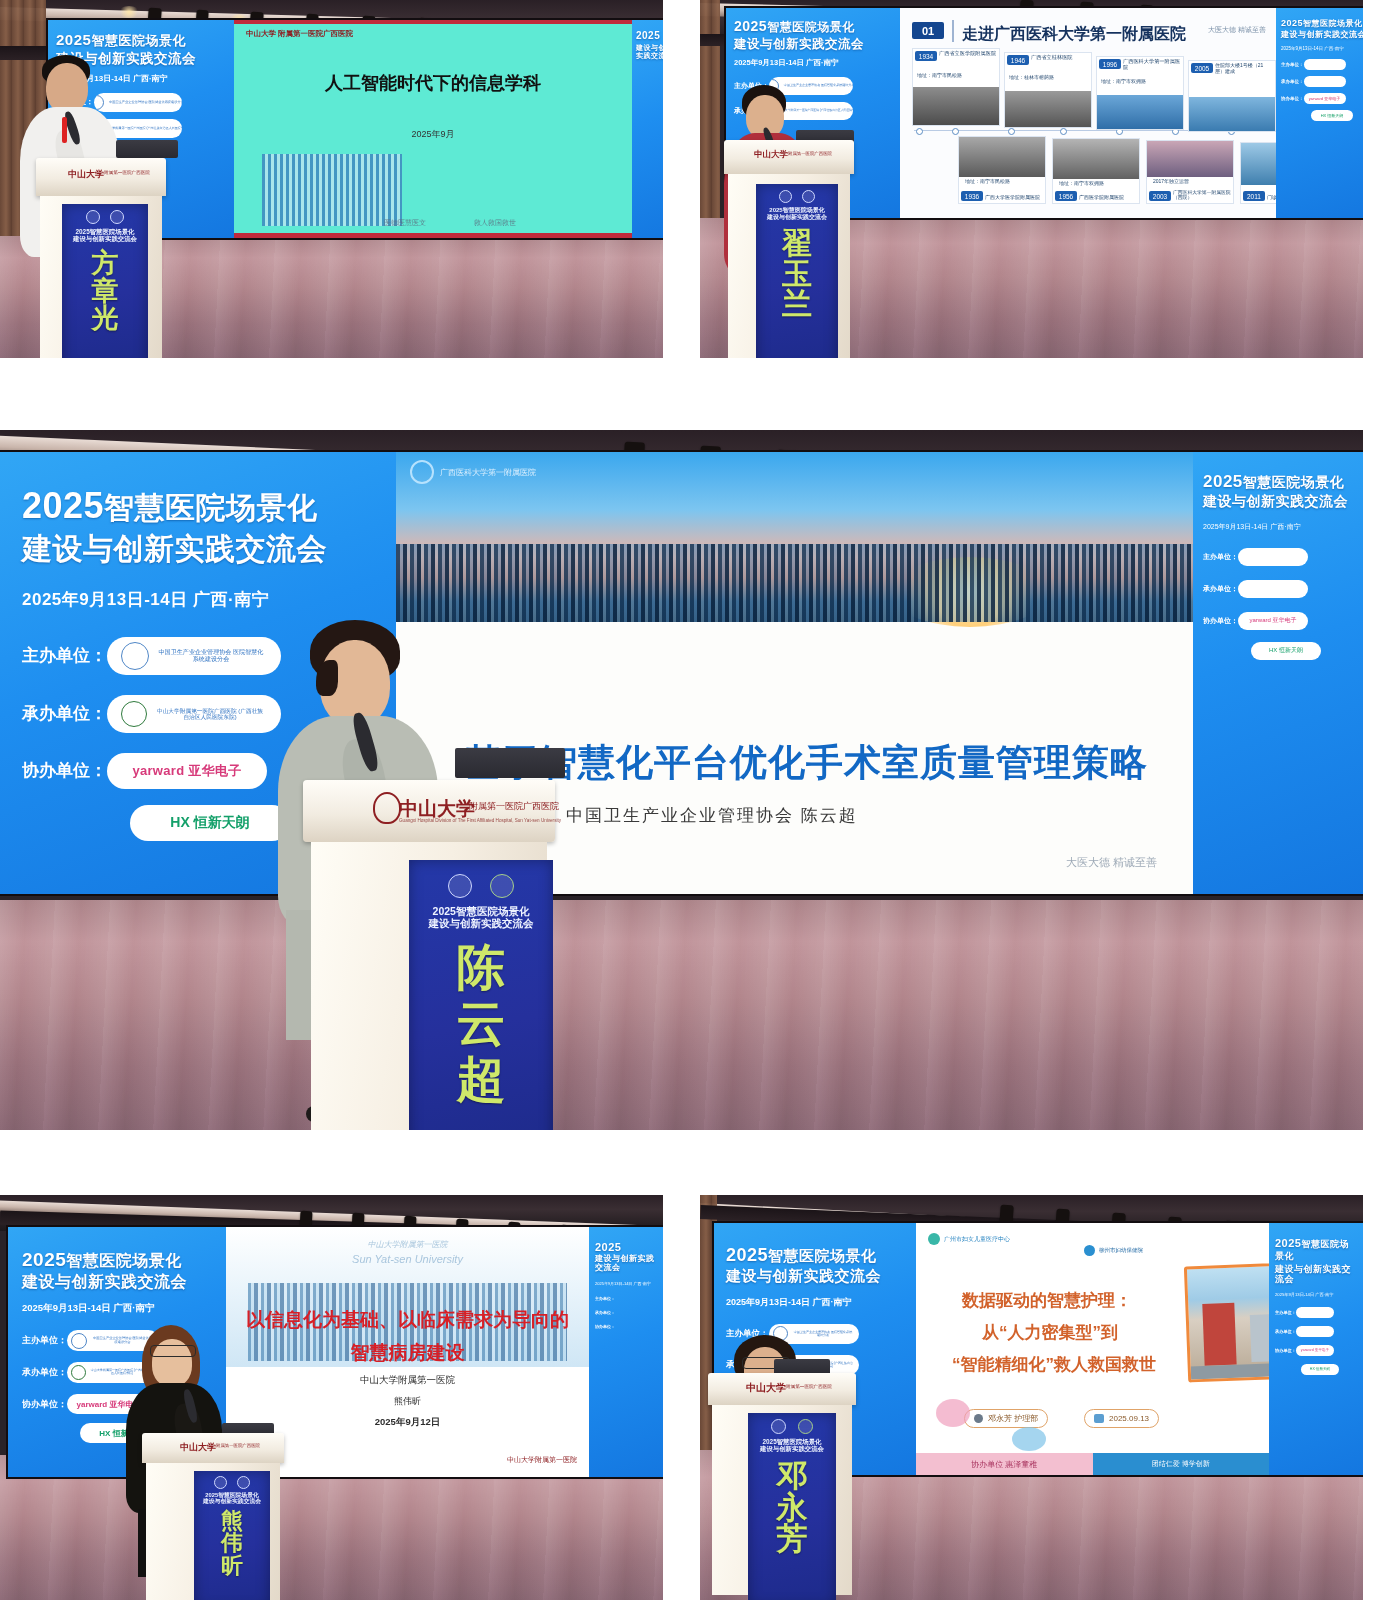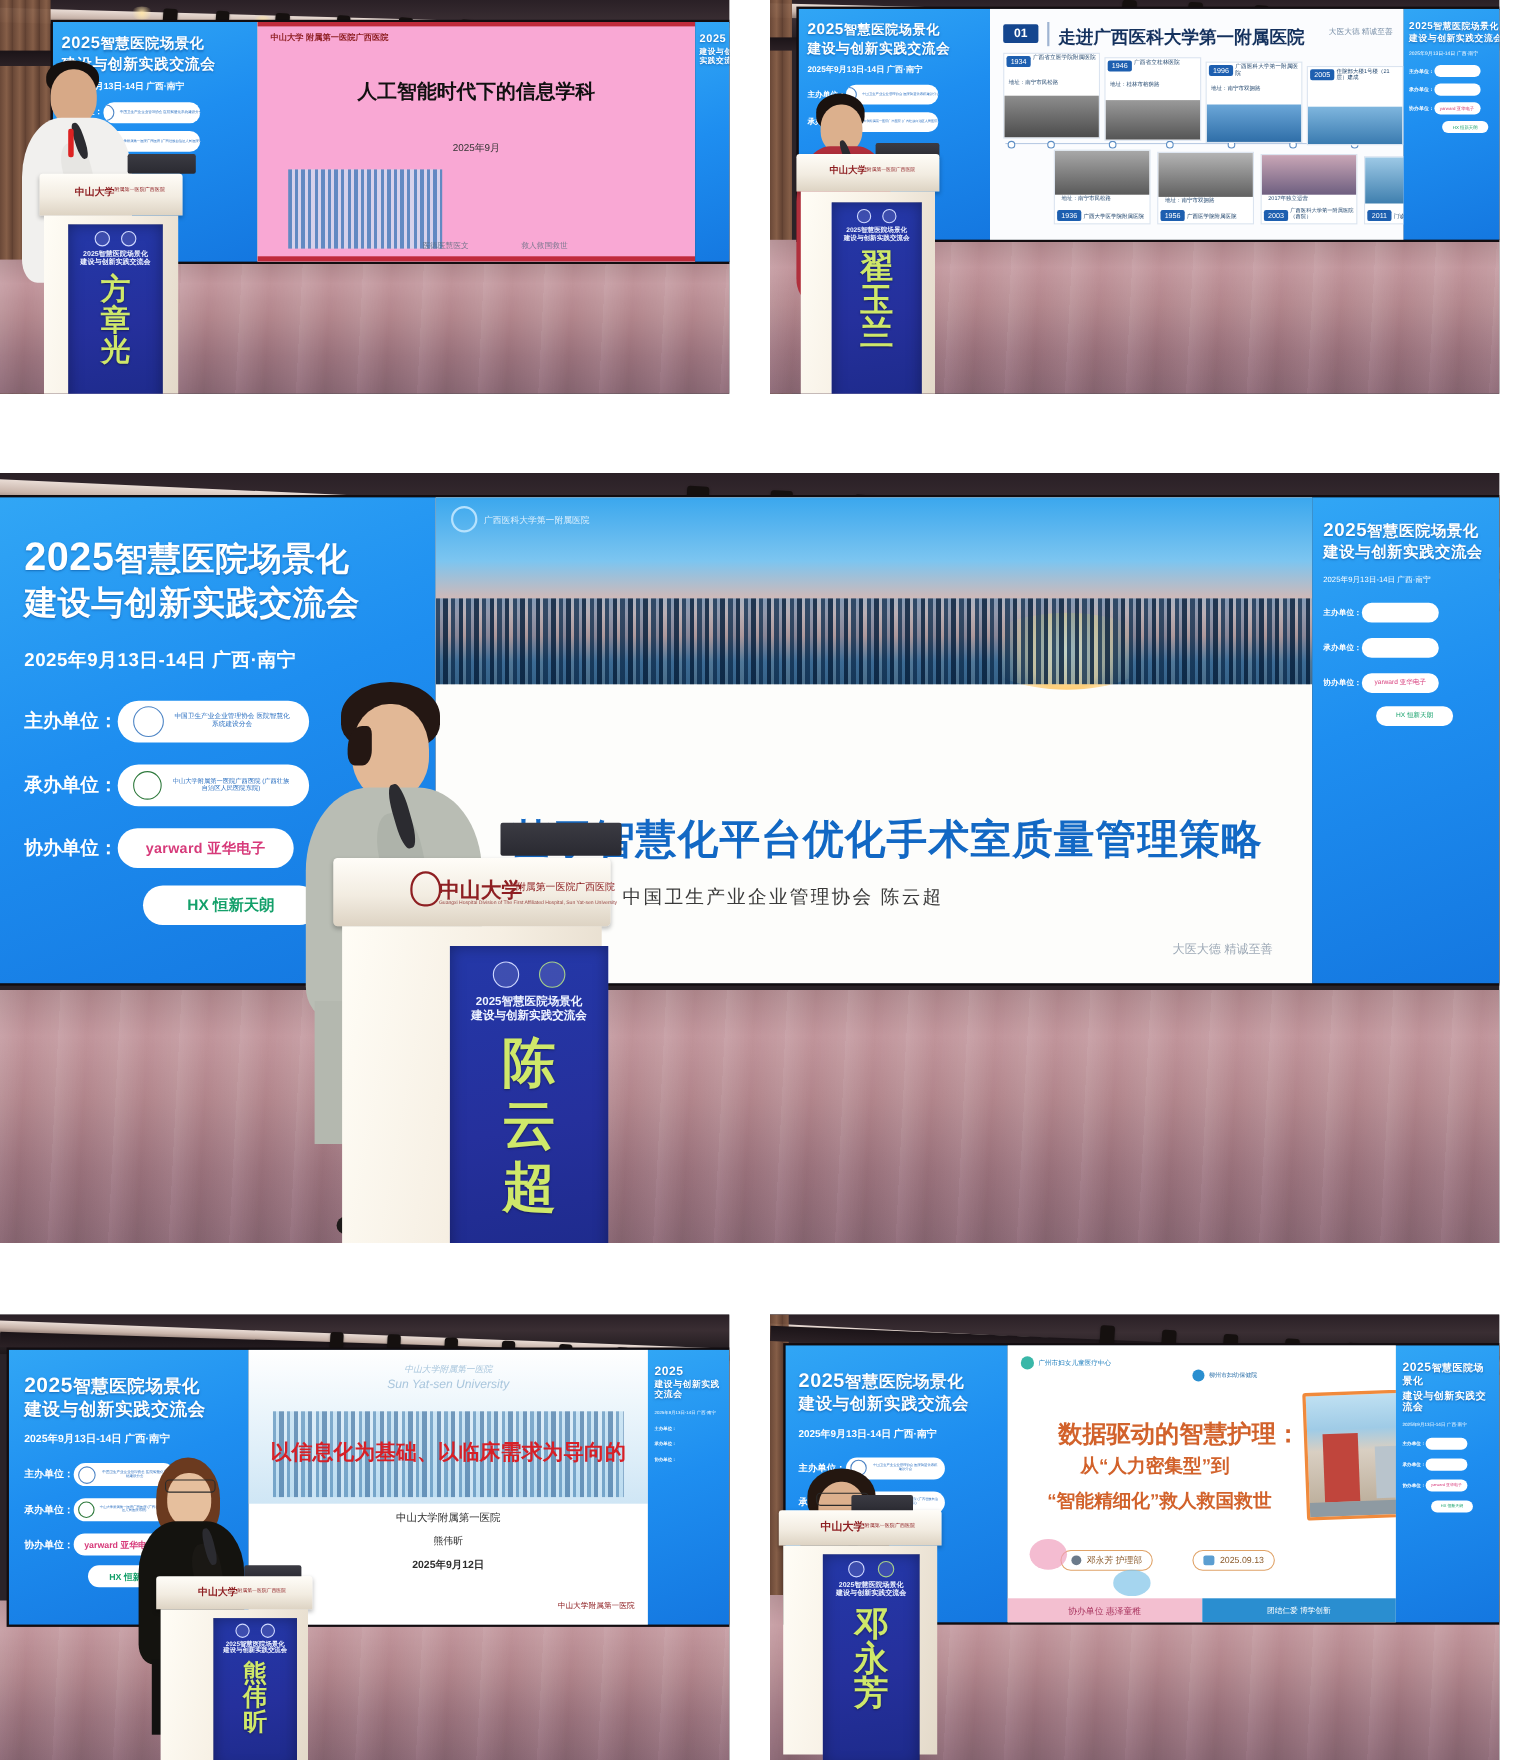--- a/index.html
+++ b/index.html
@@ -159,21 +159,21 @@
        rgba(40,110,165,.55) 0px,rgba(40,110,165,.55) 3px,
        rgba(150,200,230,.35) 3px,rgba(150,200,230,.35) 6px,
        rgba(30,90,145,.6) 6px,rgba(30,90,145,.6) 10px,
        rgba(190,220,240,.3) 10px,rgba(190,220,240,.3) 13px);}
   .wd-title{position:absolute;width:100%;text-align:center;color:#d81f26;font-weight:bold;
      white-space:nowrap;}
   .wd-sub{position:absolute;width:100%;text-align:center;color:#2d2d2d;}
   .wd-logo{position:absolute;color:#8e1f22;white-space:nowrap;}
 
   
-  .ai-wrap{position:absolute;inset:0;background:#f9a8d4;}
+  .ai-wrap{position:absolute;inset:0;background:#5eead4;}
   .ai-bar{position:absolute;left:0;right:0;background:#c02b3c;}
   .ai-logo{position:absolute;color:#8e1f22;white-space:nowrap;font-weight:bold;}
   .ai-title{position:absolute;width:100%;text-align:center;color:#111;font-weight:bold;
      line-height:1.25;}
   .ai-date{position:absolute;width:100%;text-align:center;color:#333;}
   .ai-bldg{position:absolute;background:
      repeating-linear-gradient(90deg,rgba(60,130,190,.8) 0 3px,rgba(200,228,245,.7) 3px 6px);}
   .ai-sign{position:absolute;color:#5b6b7d;white-space:nowrap;opacity:.8;}
 </style>
 </head>
@@ -644,20 +644,21 @@
           <div class="org-chip" style="width:84px;height:20px;margin:9px 0 0 58px;color:#14a06a;font-size:8px;font-weight:bold;">HX 恒新天朗</div>
         </div>
 
         <div class="slide">
           <div class="wd-wrap">
             <div class="wd-sky" style="height:140px;"></div>
             <div class="wd-sky-txt" style="top:12px;font-size:8px;">中山大学附属第一医院</div>
             <div class="wd-sky-txt" style="top:26px;font-size:11px;">Sun Yat-sen University</div>
             <div class="wd-city" style="top:56px;height:78px;"></div>
             <div class="wd-title" style="top:80px;font-size:19px;">以信息化为基础、以临床需求为导向的</div>
+            <div class="wd-title" style="top:113px;font-size:19px;">智慧病房建设</div>
             <div class="wd-sub" style="top:147px;font-size:9.5px;">中山大学附属第一医院</div>
             <div class="wd-sub" style="top:168px;font-size:9px;">熊伟昕</div>
             <div class="wd-sub" style="top:189px;font-size:9.5px;font-weight:bold;">2025年9月12日</div>
             <div class="wd-logo" style="right:12px;bottom:12px;font-size:7px;">中山大学附属第一医院</div>
           </div>
         </div>
 
         <div class="panel-blue" style="width:62px;padding:14px 6px;">
           <div class="hdr" style="font-size:11px;">2025</div>
           <div class="hdr" style="font-size:8px;margin-top:2px;">建设与创新实践交流会</div>
@@ -755,21 +756,21 @@
           <div class="ns-wrap">
             <div style="position:absolute;left:12px;top:10px;display:flex;align-items:center;gap:4px;">
               <div style="width:12px;height:12px;border-radius:50%;background:#39b7a8;"></div>
               <div style="font-size:6px;color:#1f7fbe;">广州市妇女儿童医疗中心</div>
             </div>
             <div style="position:absolute;left:168px;top:22px;display:flex;align-items:center;gap:4px;">
               <div style="width:11px;height:11px;border-radius:50%;background:#2a8fd0;"></div>
               <div style="font-size:5.5px;color:#2a6fa8;">柳州市妇幼保健院</div>
             </div>
 
-            <div class="ns-title" style="left:46px;top:66px;font-size:22px;">数据驱动的智慧护理：</div>
+            <div class="ns-title" style="left:46px;top:66px;font-size:17px;">数据驱动的智慧护理：</div>
             <div class="ns-title" style="left:66px;top:98px;font-size:17px;">从“人力密集型”到</div>
             <div class="ns-title" style="left:36px;top:130px;font-size:17px;">“智能精细化”救人救国救世</div>
 
             <div class="ns-photo" style="left:270px;top:40px;width:178px;height:110px;">
               <div style="position:absolute;left:8%;bottom:12%;width:18%;height:56%;background:#c0453c;"></div>
               <div style="position:absolute;left:34%;bottom:14%;width:14%;height:42%;background:#b9c4cc;"></div>
 
               <div style="position:absolute;left:0;bottom:0;width:100%;height:12%;background:#8e9aa2;"></div>
             </div>
 

